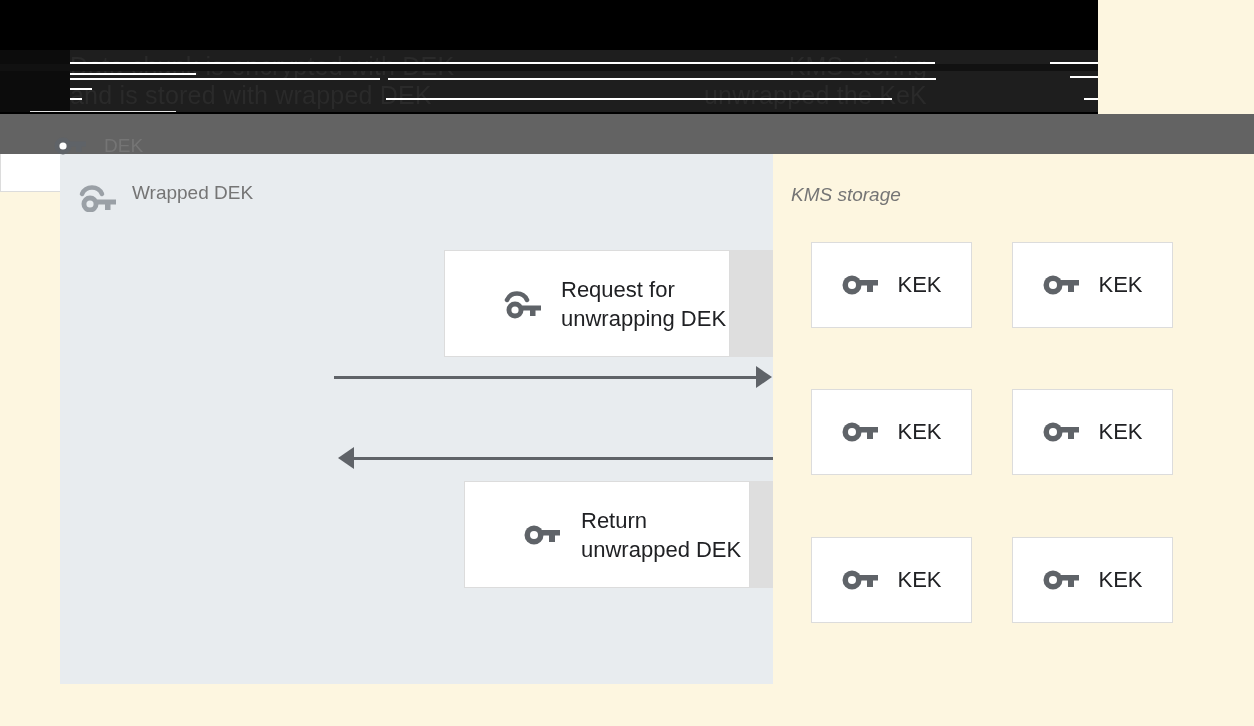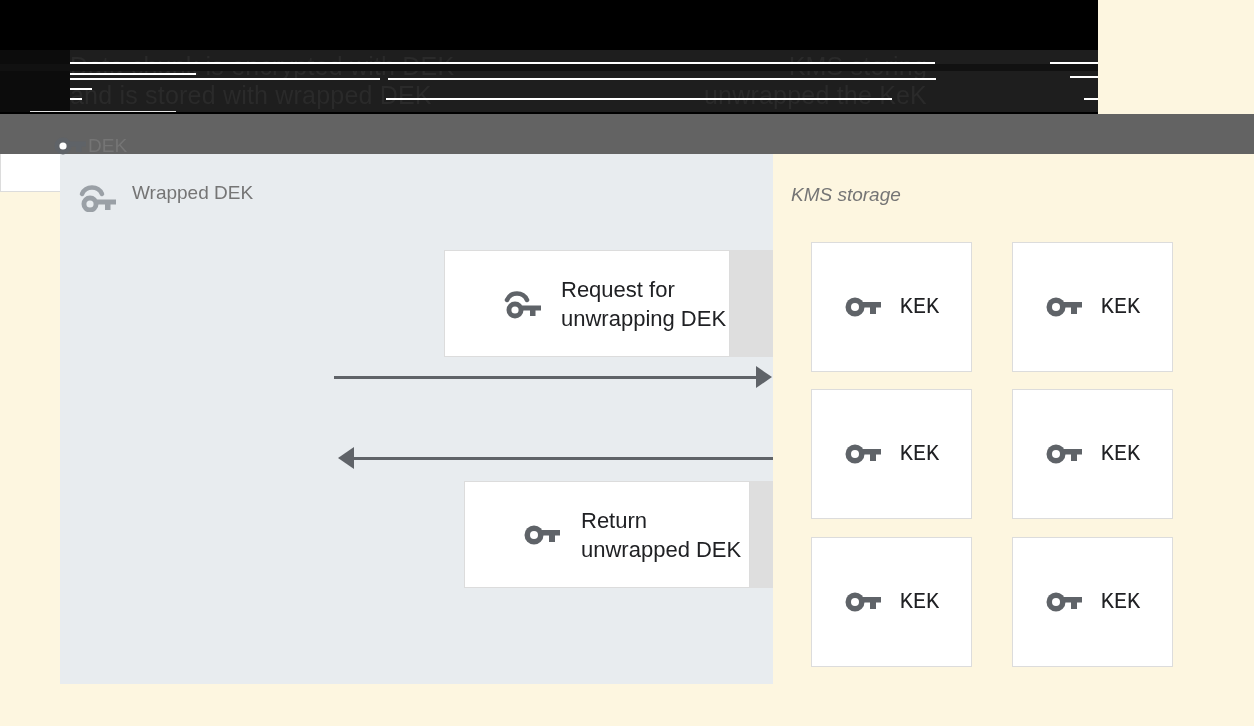--- a/index.html
+++ b/index.html
@@ -46,34 +46,34 @@
   }
   .card-shadowstrip { position: absolute; background: #dedede; }
 
   .datachunk {
     left: 128px; top: 325px; width: 206px; height: 192px;
     border: 1px solid #dcdcdc; background: #fff;
   }
   .dc-top { display: flex; align-items: center; gap: 18px; padding: 27px 0 0 30px; }
   .dc-title { font-size: 23px; line-height: 28px; color: #202124; }
   .dc-divider { position: absolute; left: 30px; top: 111px; width: 146px; height: 1px; background: #e0e0e0; }
-  .dc-dek { position: absolute; left: 54px; top: 135px; display: flex; align-items: center; }
+  .dc-dek { position: absolute; left: 54px; top: 135px; display: flex; align-items: center; gap: 16px; }
   .dc-dek-label { font-size: 19px; color: #757575; }
 
   .msgcard { width: 286px; height: 107px; padding-left: 28px; }
   .msgcard .inner { display: flex; align-items: center; gap: 18px; height: 100%; padding-left: 30px; }
   .msgcard .label { font-size: 22px; line-height: 29px; color: #202124; }
   .card-request { left: 444px; top: 250px; }
   .card-return  { left: 428px; top: 481px; margin-left: 36px; }
   .strip-request { left: 730px; top: 250px; width: 43px; height: 107px; }
   .strip-return  { left: 730px; top: 481px; width: 43px; height: 107px; }
 
   .kek {
-    width: 161px; height: 130px; display: flex; align-items: center;
-    justify-content: center; gap: 16px; font-family: Liberation Mono, monospace;
+    width: 161px; height: 86px; display: flex; align-items: center;
+    justify-content: center; gap: 16px;
   }
   .kek .label { font-size: 22px; color: #202124; }
 
   
   .arrow-line { position: absolute; height: 3px; background: #5f6368; }
   .arrow-right { left: 334px; top: 376px; width: 430px; }
   .arrow-left  { left: 349px; top: 457px; width: 424px; }
   .arrowhead { position: absolute; width: 0; height: 0; }
   .head-right {
     left: 756px; top: 366px;

